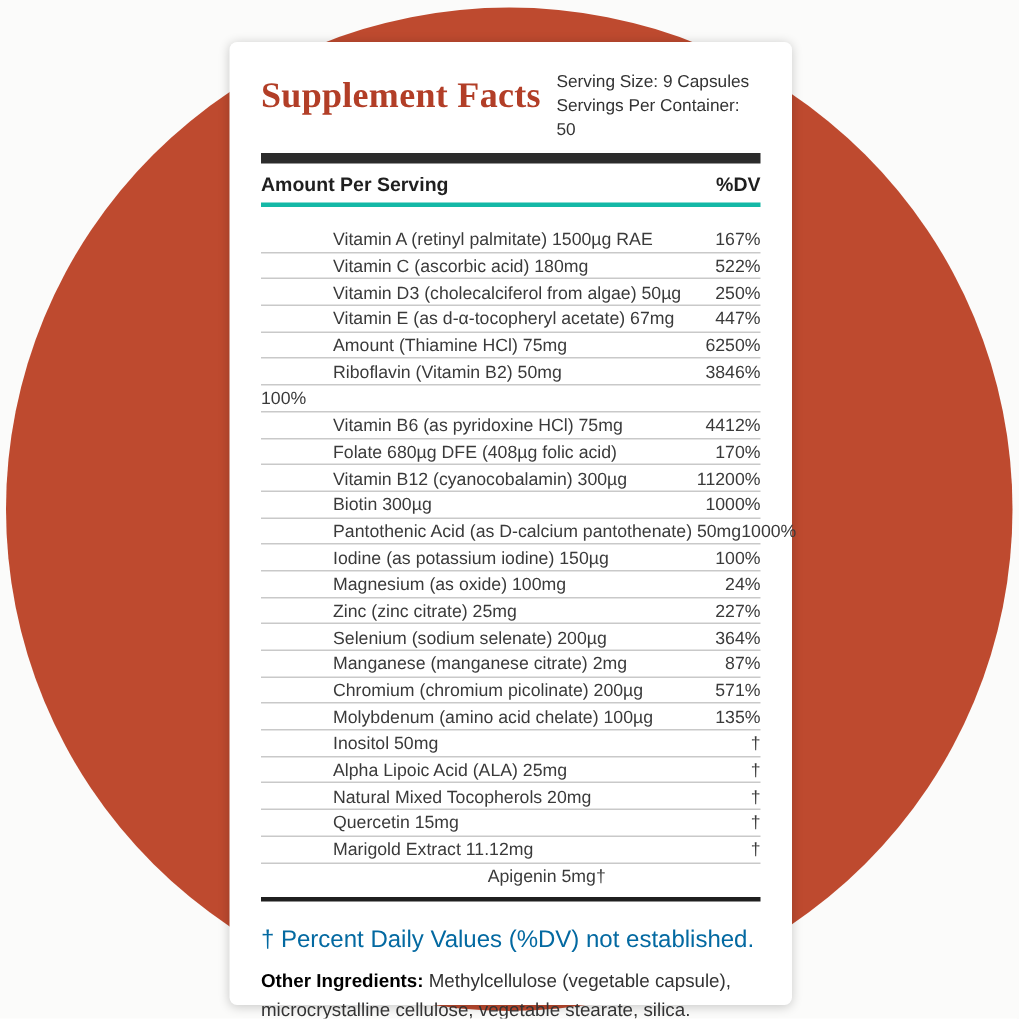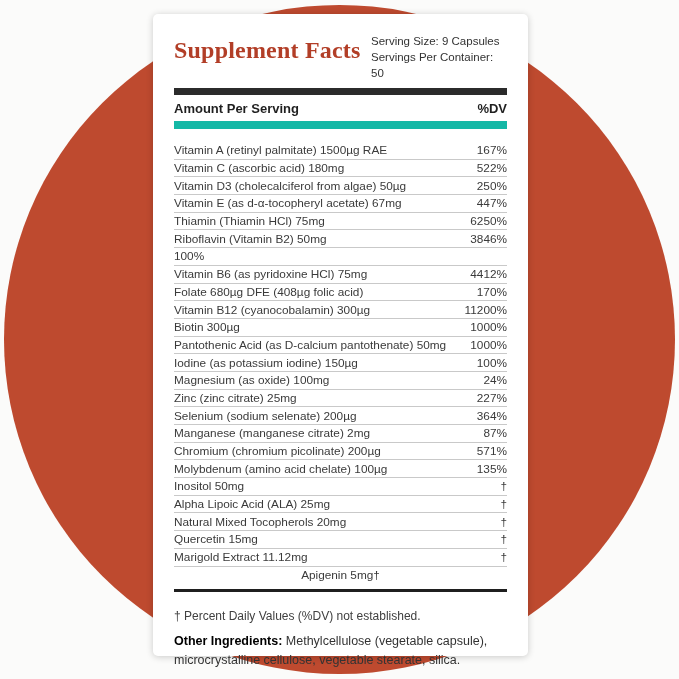--- a/index.html
+++ b/index.html
@@ -13,21 +13,21 @@
   }
   .circle {
     position:absolute;
     left:4px; top:5px;
     width:671px; height:669px;
     border-radius:50%;
     background:var(--circle-color, #be4a2f);
   }
   .panel {
     position:absolute;
-    left:153px; top:14px;
+    left:153px; top:28px;
     width:375px; height:642px;
     background:#ffffff;
     border-radius:5px;
     box-shadow:0 1px 7px rgba(0,0,0,0.20);
     padding:13px 21px 0 21px;
   }
   .panel-header {
     display:flex;
     justify-content:space-between;
     align-items:flex-start;
@@ -51,40 +51,40 @@
   }
   .thick-bar { height:7px; background:#2b2b2b; }
   .col-header {
     display:flex;
     justify-content:space-between;
     align-items:flex-start;
     font-weight:bold;
     font-size:13px;
     color:#1f1f1f;
     padding:6px 0 5px 0;
-    border-bottom:8px solid #14b8a6;
+    border-bottom:3px solid #14b8a6;
     gap:36px;
   }
   .rows { margin-top:13px; }
   .row {
     display:flex;
     justify-content:space-between;
     align-items:center;
     height:17.7px;
     border-bottom:1px solid #c9c9c9;
     font-size:11.8px;
     color:#3a3a3a;
   }
   .row:last-child { border-bottom:none;justify-content:center; }
-  .row .nutrient { white-space:nowrap; }
+  .row .nutrient { white-space:nowrap;margin-left:48px; }
   .row .dv { white-space:nowrap; }
   .heavy-rule { height:2.5px; background:#1f1f1f; margin-top:5px; }
   .footnote {
-    font-size:12px;
-    color:#404040;
+    font-size:16px;
+    color:#0369a1;
     margin-top:17px;
   }
   .other-ing {
     font-size:12.5px;
     line-height:19px;
     color:#333;
     margin-top:9px;
   }
   .other-ing strong { color:#000000; }
 </style>
@@ -125,21 +125,21 @@
     <span class="nutrient">Vitamin D3 (cholecalciferol from algae) 50µg</span>
     <span class="dv">250%</span>
   </div>
 
   <div class="row">
     <span class="nutrient">Vitamin E (as d-α-tocopheryl acetate) 67mg</span>
     <span class="dv">447%</span>
   </div>
 
   <div class="row">
-    <span class="nutrient">Thiamin (Thiamin HCl) 75mg</span>
+    <span class="nutrient">Amount (Thiamine HCl) 75mg</span>
     <span class="dv">6250%</span>
   </div>
 
   <div class="row">
     <span class="nutrient">Riboflavin (Vitamin B2) 50mg</span>
     <span class="dv">3846%</span>
   </div>
 
   <div class="row">
     <span class="dv">100%</span>

